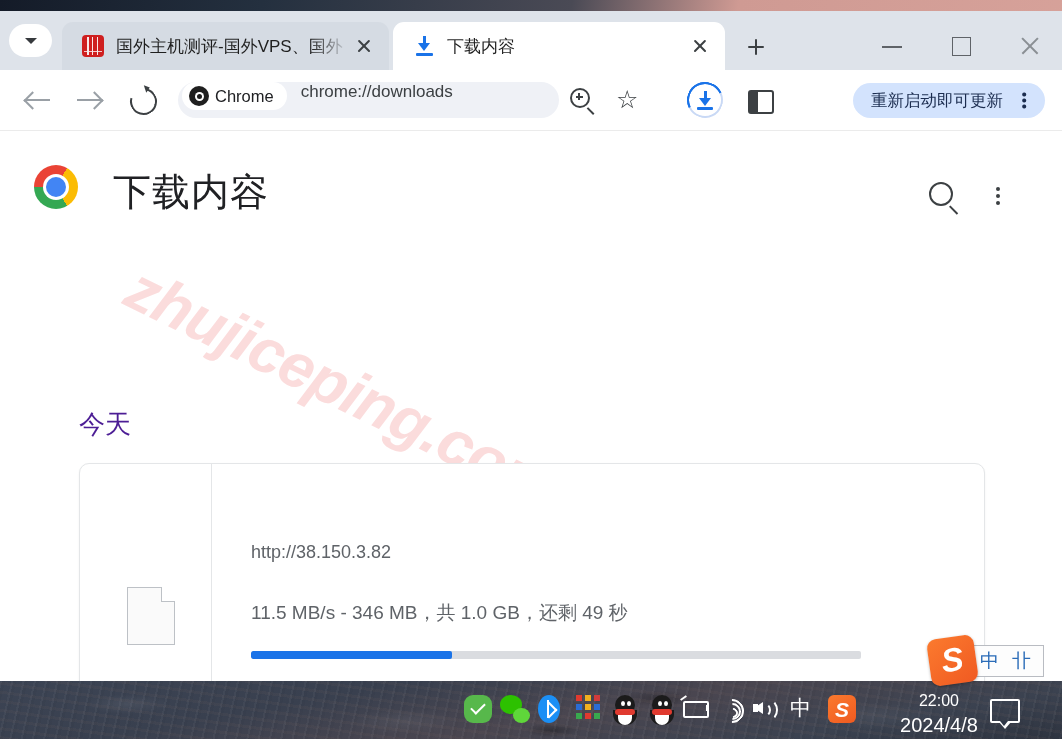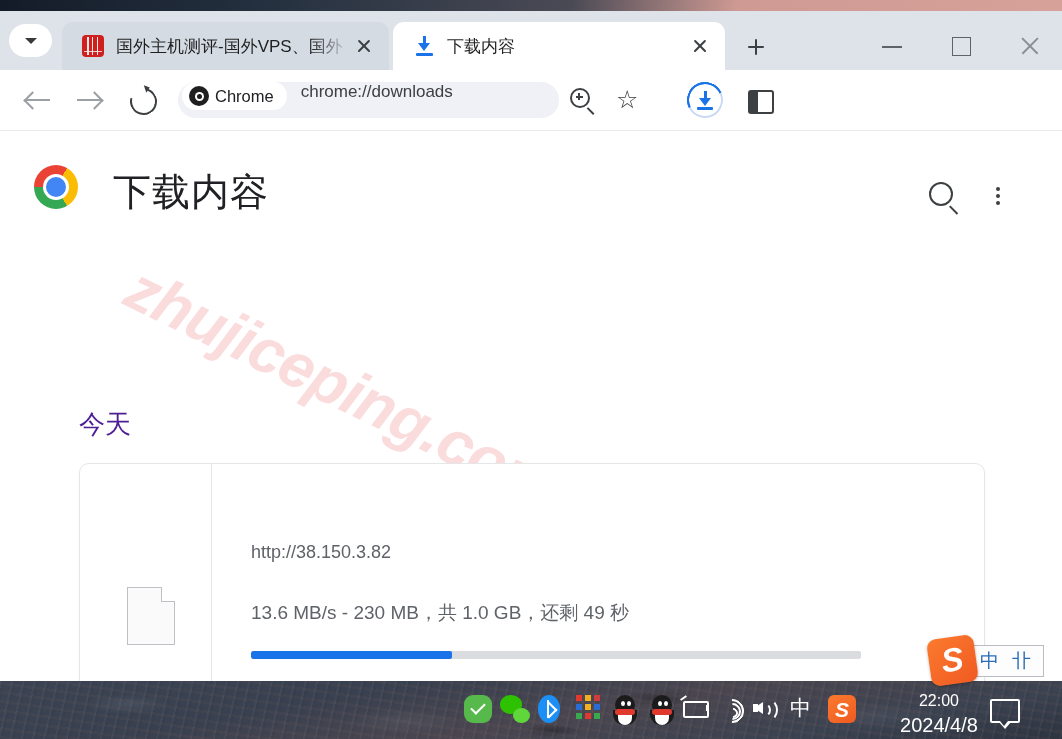--- a/index.html
+++ b/index.html
@@ -351,20 +351,30 @@
 
     <div class="tb-ico" id="sidepanel-ico">
       <span class="sp-box"></span>
     </div>
 
     <div id="avatar">
       <i class="head"></i>
         <i class="body"></i>
     </div>
 
+    <div id="update-pill">
+      <span id="update-label">重新启动即可更新</span>
+      <span id="kebab-toolbar">
+        <span class="dots3">
+            <i></i>
+            <i></i>
+            <i></i>
+          </span>
+      </span>
+    </div>
   </div>
 
   <div id="page">
     <div id="page-topline"></div>
 
     <div id="page-header">
       <div id="chrome-color-logo"></div>
       <div id="page-title">下载内容</div>
       <div id="page-search-btn">
         <span class="magn2"></span>
@@ -384,21 +394,21 @@
 
     <div id="download-card">
       <div id="card-divider"></div>
 
       <div id="file-icon">
         <span class="doc"></span>
           <span class="doc-fold"></span>
       </div>
 
       <div id="file-url">http://38.150.3.82</div>
-      <div id="file-status">13.6 MB/s - 230 MB，共 1.0 GB，还剩 49 秒</div>
+      <div id="file-status">11.5 MB/s - 346 MB，共 1.0 GB，还剩 49 秒</div>
 
       <div id="progress-track">
         <div id="progress-fill" style="width: 33%;"></div>
       </div>
 
     </div>
   </div>
 </div>
 
 <div id="ime-bar">

